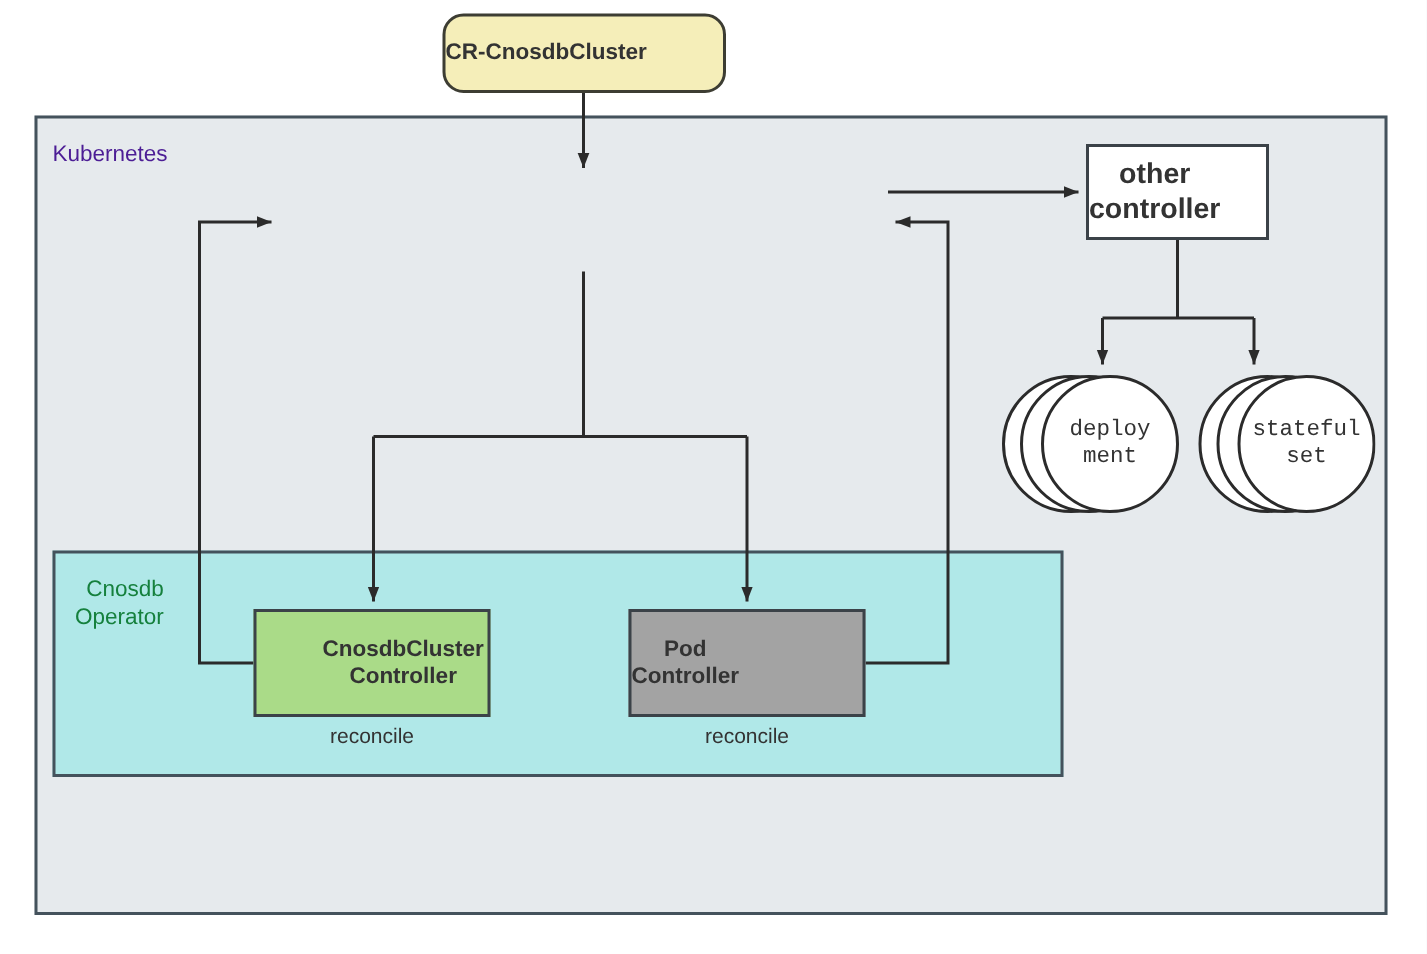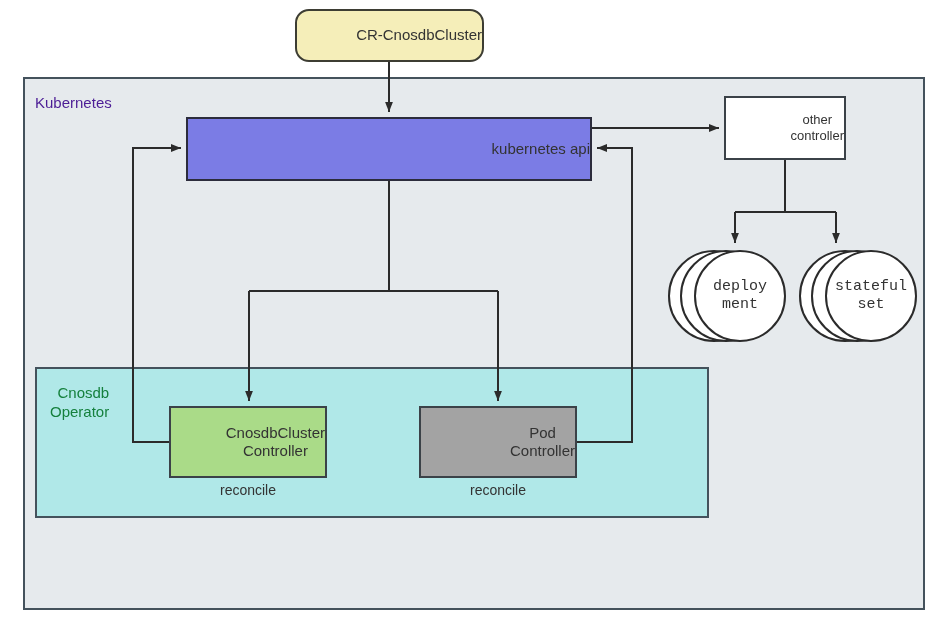--- a/index.html
+++ b/index.html
@@ -23,24 +23,25 @@
     top: 0;
     width: 951px;
     height: 636px;
     pointer-events: none;
   }
   .node {
     position: absolute;
     box-sizing: border-box;
     display: flex;
     align-items: center;
-    justify-content: flex-end;
+    justify-content: flex-start;
     text-align: center;
     color: #333333;
     line-height: 1.22;
+    font-weight: bold;
   }
   
   #k8s-container {
     left: 23px;
     top: 77px;
     width: 902px;
     height: 533px;
     background: #e6eaed;
     border: 2px solid #44525c;
     display: block;
@@ -90,30 +91,31 @@
     border: 2px solid #2c2c3c;
     font-size: 15px;
   }
   #other-controller-node {
     left: 724px;
     top: 96px;
     width: 122px;
     height: 64px;
     background: #ffffff;
     border: 2px solid #3b4248;
-    font-size: 13px;
+    font-size: 19px;
   }
   #cnosdbcluster-controller-node {
     left: 169px;
     top: 406px;
     width: 158px;
     height: 72px;
     background: #aadb88;
     border: 2px solid #3b4248;
     font-size: 15px;
+    padding-left: 44px;
   }
   #pod-controller-node {
     left: 419px;
     top: 406px;
     width: 158px;
     height: 72px;
     background: #a3a3a3;
     border: 2px solid #3b4248;
     font-size: 15px;
   }
@@ -186,23 +188,20 @@
       <path d="M169,442 L133,442 L133,148 L181,148" marker-end="url(#arrowhead)"></path>
 
       <path d="M577,442 L632,442 L632,148 L597,148" marker-end="url(#arrowhead)"></path>
     </g>
   </svg>
 
   <div class="node" id="cr-node">
     <span>CR-CnosdbCluster</span>
   </div>
 
-  <div class="node" id="api-node">
-    <span>kubernetes api</span>
-  </div>
 
   <div class="node" id="other-controller-node">
     <span class="multiline">other
 controller</span>
   </div>
 
   <div class="stack" id="deployment-stack">
     <svg width="120" height="96" viewBox="0 0 120 96">
       <circle cx="48" cy="48" r="45" fill="#ffffff" stroke="#2b2b2b" stroke-width="2"></circle>
       <circle cx="60" cy="48" r="45" fill="#ffffff" stroke="#2b2b2b" stroke-width="2"></circle>

